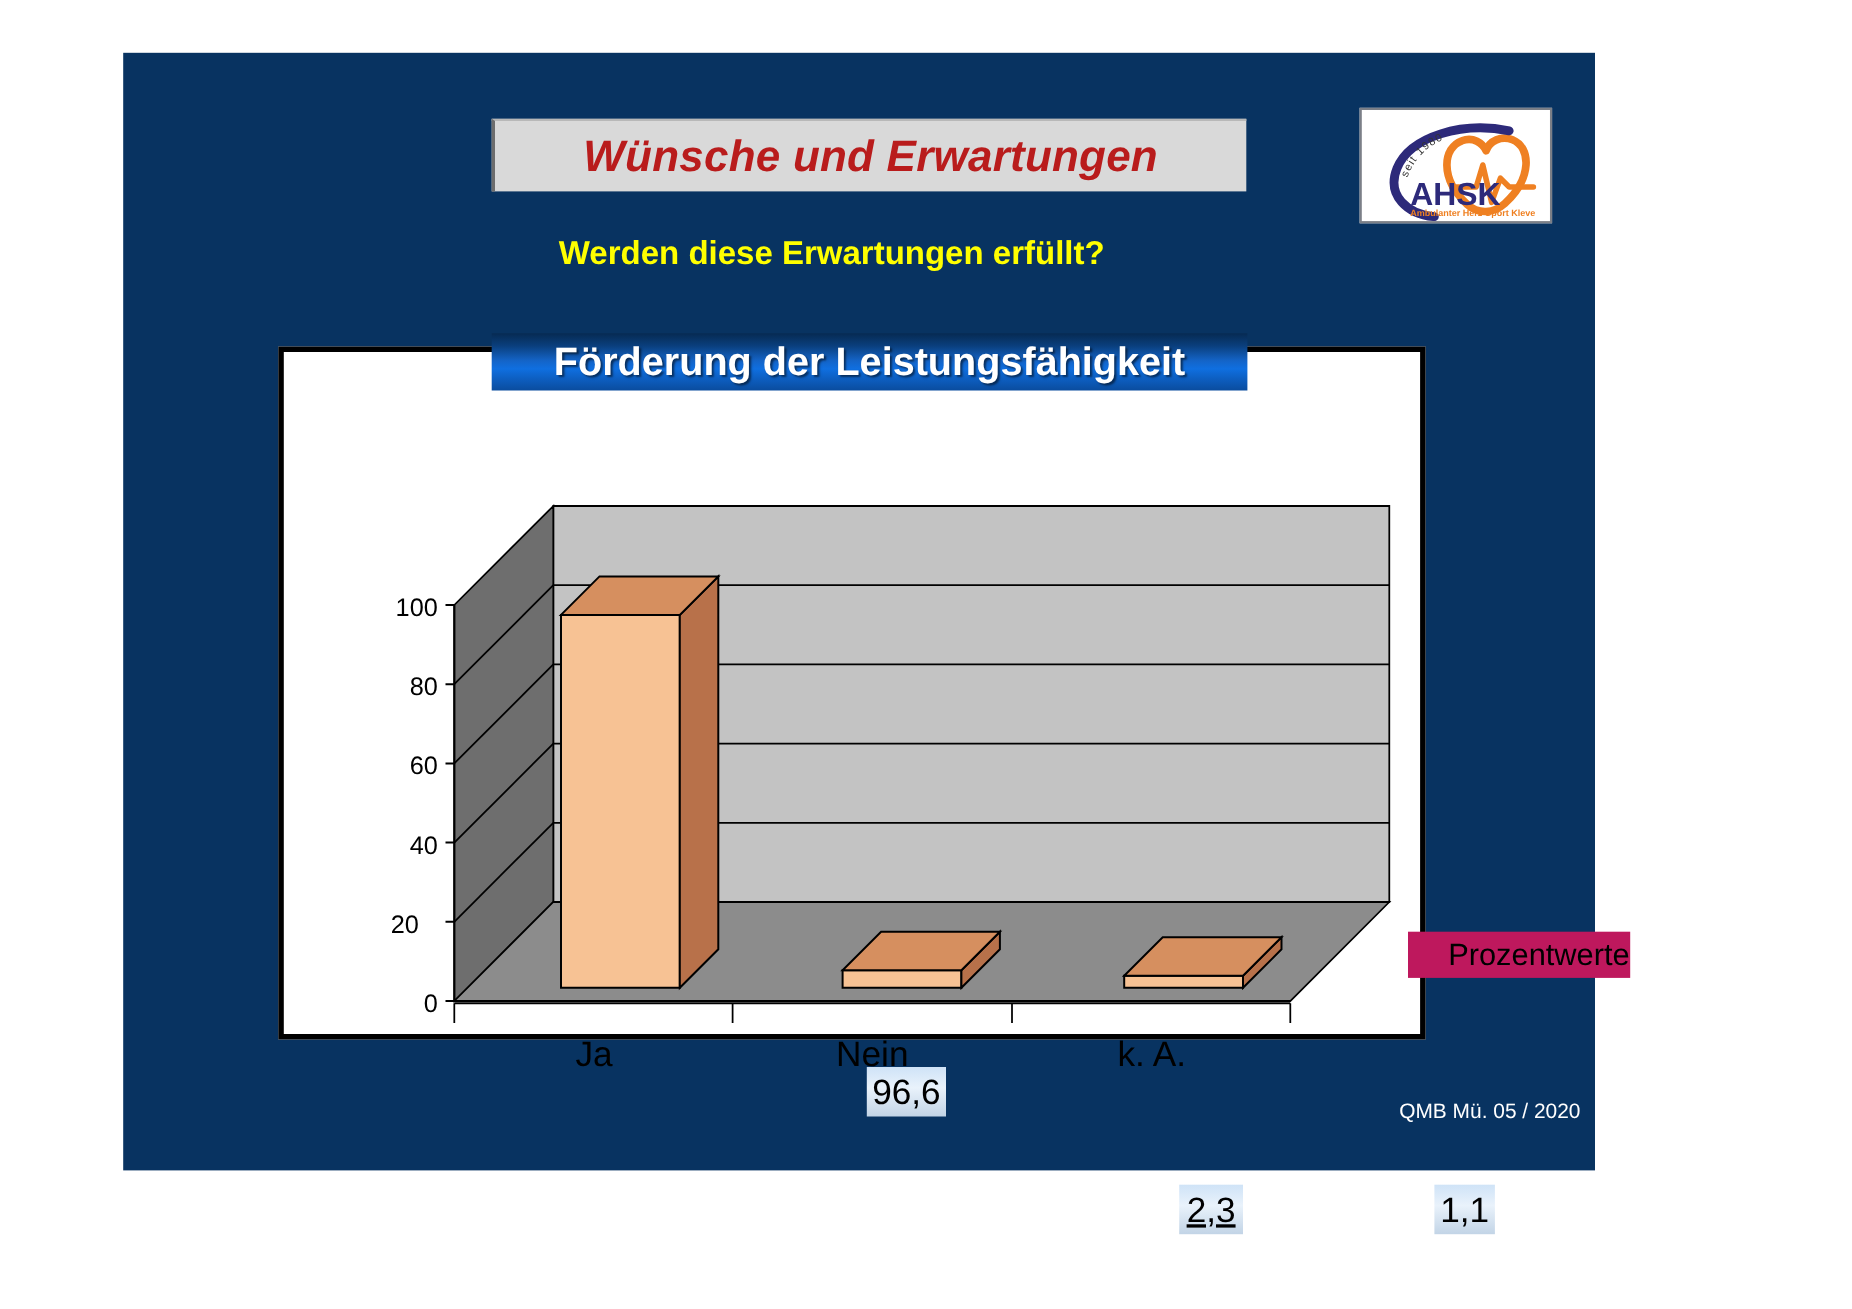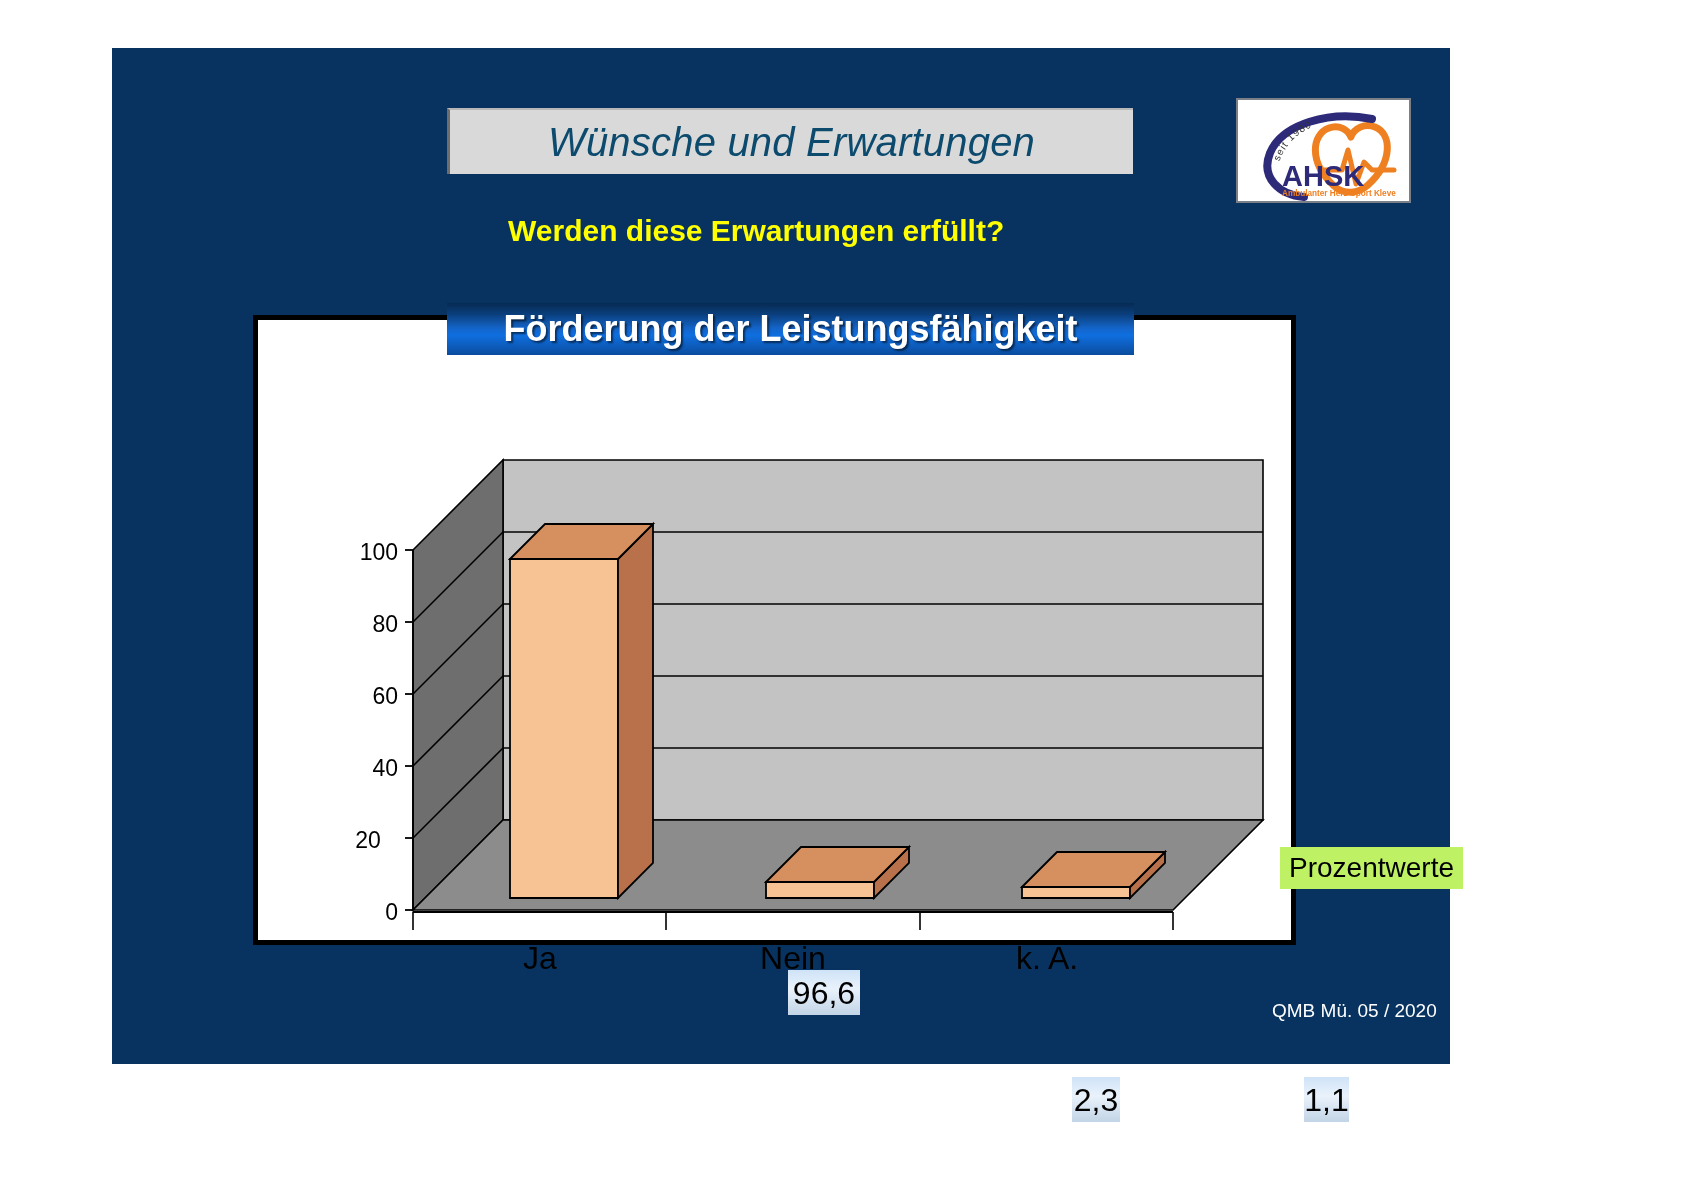--- a/index.html
+++ b/index.html
@@ -19,21 +19,21 @@
   
   #title-plate{
     position:absolute;left:447px;top:108px;width:686px;height:66px;
     background:#d9d9d9;
     border-left:3px solid #6d6d6d;
     border-top:2px solid #b8b8b8;
     display:flex;align-items:center;justify-content:center;
     box-sizing:border-box;
   }
   #title-plate .ttl{
-    font-style:italic;font-size:40px;color:#0c4a6e;font-weight:400;
+    font-style:italic;font-size:40px;color:#b91c1c;font-weight:700;
     letter-spacing:.2px;white-space:nowrap;
   }
   
   #question{
     position:absolute;left:508px;top:214px;width:720px;height:40px;
     color:#ffff00;font-size:30px;font-weight:bold;white-space:nowrap;
   }
   
   #logo-box{
     position:absolute;left:1236px;top:98px;width:175px;height:105px;
@@ -64,27 +64,27 @@
   
   .dlabel{
     position:absolute;
     background:linear-gradient(to bottom,#cfe3f7 0%,#e9f2fb 42%,#c2d4e6 100%);
     color:#000000;font-size:32px;text-align:center;
     display:flex;align-items:center;justify-content:center;
     line-height:1;
     margin-top:26px;
   }
   #lbl-ja{left:530px;top:624px;width:72px;height:45px;}
-  #lbl-nein{left:814px;top:731px;width:48px;height:45px;}
-  #lbl-ka{left:1046px;top:731px;width:45px;height:45px;}
+  #lbl-nein{left:814px;top:731px;width:58px;height:45px;text-decoration:underline;}
+  #lbl-ka{left:1046px;top:731px;width:55px;height:45px;}
   
   #legend{
-    position:absolute;left:1022px;top:527px;width:183px;height:42px;
-    background:#bef264;color:#000000;font-size:28px;
-    display:flex;align-items:center;justify-content:center;
+    position:absolute;left:1022px;top:527px;width:166px;height:42px;
+    background:#be185d;color:#000000;font-size:28px;
+    display:flex;align-items:center;justify-content:center;padding-left:36px;
   }
   
   .ytick{
     position:absolute;font-size:23px;color:#000000;text-align:right;width:60px;
   }
   .xtick{
     position:absolute;font-size:32px;color:#000000;text-align:center;width:160px;
   }
   
   #footer{

